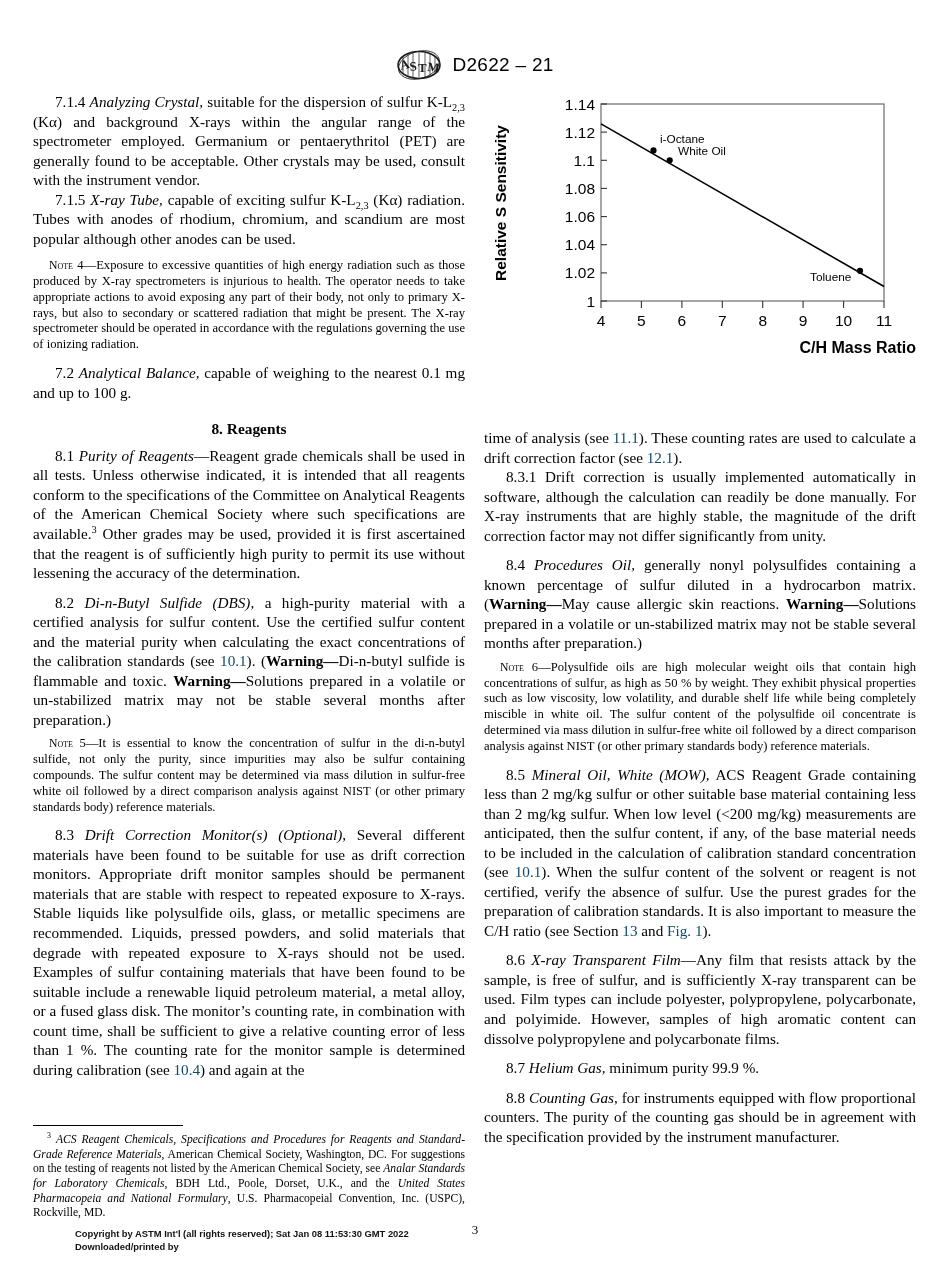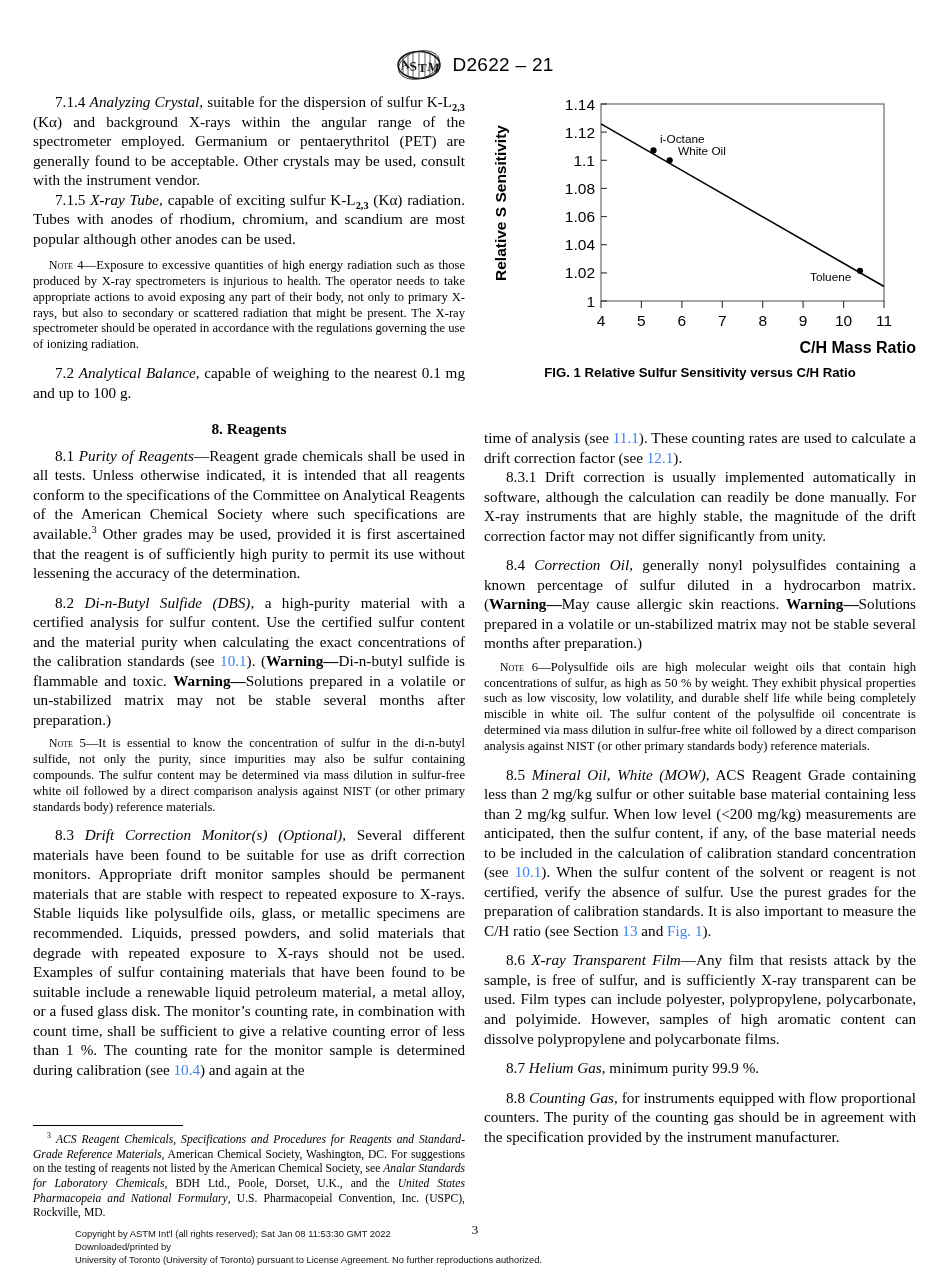--- a/index.html
+++ b/index.html
@@ -54,23 +54,23 @@
   p.body{
     text-indent:22px;
     margin-bottom:0px;
     text-align:justify;
   }
   .gap{height:10px;}
   .gap-sm{height:7px;}
 
   em{font-style:italic;margin-top:8px;}
   b{font-weight:bold;margin-top:22px;}
-  .ref{color:#3b82f6;}
+  .ref{color:#0c4a6e;}
   .sup{font-size:0.68em;vertical-align:super;line-height:0;}
-  .sub{font-size:0.68em;vertical-align:sub;line-height:0;font-weight:bold;}
+  .sub{font-size:0.68em;vertical-align:sub;line-height:0;}
 
   h3.section-head{
     font-family:"Liberation Serif", serif;
     font-weight:bold;
     font-size:15.4px;
     margin:0;
     padding:0;
     text-indent:0;
     text-align:center;
   }
@@ -139,20 +139,21 @@
   
   .footer{
     position:absolute;
     left:75px;
     top:1228px;
     width:820px;
     font-family:"Liberation Sans", sans-serif;
     font-size:9.4px;
     line-height:1.37;
     color:#111;
+    font-weight:bold;
   }
   .page-number{
     position:absolute;
     left:0;top:1222px;width:950px;
     text-align:center;
     font-family:"Liberation Serif", serif;
     font-size:13px;
   }
 </style>
 </head>
@@ -286,32 +287,31 @@
         <circle cx="376.0" cy="182.8" r="3.1" fill="#000"></circle>
 
         <g font-family="Liberation Sans, sans-serif" font-size="11.8" fill="#000">
           <text x="176" y="55">i-Octane</text>
           <text x="194" y="67">White Oil</text>
           <text x="326" y="193">Toluene</text>
         </g>
       </svg>
     </div>
     <div class="fig-xlabel">C/H Mass Ratio</div>
-    <div class="fig-caption">FIG. 1 Relative Sulfur Sensitivity versus C/H Ratio</div>
   </div>
 
   <div class="col col-right">
 
     <p><span>time of analysis (see </span><span class="ref">11.1</span><span>). These counting rates are used to calculate a drift correction factor (see </span><span class="ref">12.1</span><span>).</span></p>
 
     <p class="body"><span>8.3.1</span><span> Drift correction is usually implemented automatically in software, although the calculation can readily be done manually. For X-ray instruments that are highly stable, the magnitude of the drift correction factor may not differ significantly from unity.</span></p>
 
     <div class="gap"></div>
 
-    <p class="body"><span>8.4</span> <em>Correction Oil,</em><span> generally nonyl polysulfides containing a known percentage of sulfur diluted in a hydrocarbon matrix. (</span><b>Warning—</b><span>May cause allergic skin reactions. </span><b>Warning—</b><span>Solutions prepared in a volatile or un-stabilized matrix may not be stable several months after preparation.)</span></p>
+    <p class="body"><span>8.4</span> <em>Procedures Oil,</em><span> generally nonyl polysulfides containing a known percentage of sulfur diluted in a hydrocarbon matrix. (</span><b>Warning—</b><span>May cause allergic skin reactions. </span><b>Warning—</b><span>Solutions prepared in a volatile or un-stabilized matrix may not be stable several months after preparation.)</span></p>
 
     <div class="gap-sm"></div>
 
     <p class="note"><span class="smcap">Note</span><span> 6—</span><span>Polysulfide oils are high molecular weight oils that contain high concentrations of sulfur, as high as 50 % by weight. They exhibit physical properties such as low viscosity, low volatility, and durable shelf life while being completely miscible in white oil. The sulfur content of the polysulfide oil concentrate is determined via mass dilution in sulfur-free white oil followed by a direct comparison analysis against NIST (or other primary standards body) reference materials.</span></p>
 
     <div class="gap"></div>
 
     <p class="body"><span>8.5</span> <em>Mineral Oil, White (MOW),</em><span> ACS Reagent Grade containing less than 2 mg/kg sulfur or other suitable base material containing less than 2 mg/kg sulfur. When low level (&lt;200 mg/kg) measurements are anticipated, then the sulfur content, if any, of the base material needs to be included in the calculation of calibration standard concentration (see </span><span class="ref">10.1</span><span>). When the sulfur content of the solvent or reagent is not certified, verify the absence of sulfur. Use the purest grades for the preparation of calibration standards. It is also important to measure the C/H ratio (see Section </span><span class="ref">13</span><span> and </span><span class="ref">Fig. 1</span><span>).</span></p>
 
     <div class="gap"></div>
@@ -325,16 +325,15 @@
     <div class="gap"></div>
 
     <p class="body"><span>8.8</span> <em>Counting Gas,</em><span> for instruments equipped with flow proportional counters. The purity of the counting gas should be in agreement with the specification provided by the instrument manufacturer.</span></p>
 
   </div>
 
   <div class="page-number">3</div>
   <div class="footer">
     <div>Copyright by ASTM Int'l (all rights reserved); Sat Jan 08 11:53:30 GMT 2022</div>
     <div>Downloaded/printed by</div>
-    <div>University of Toronto (University of Toronto) pursuant to License Agreement. No further reproductions authorized.</div>
   </div>
 
 </div>
 
 </body></html>

